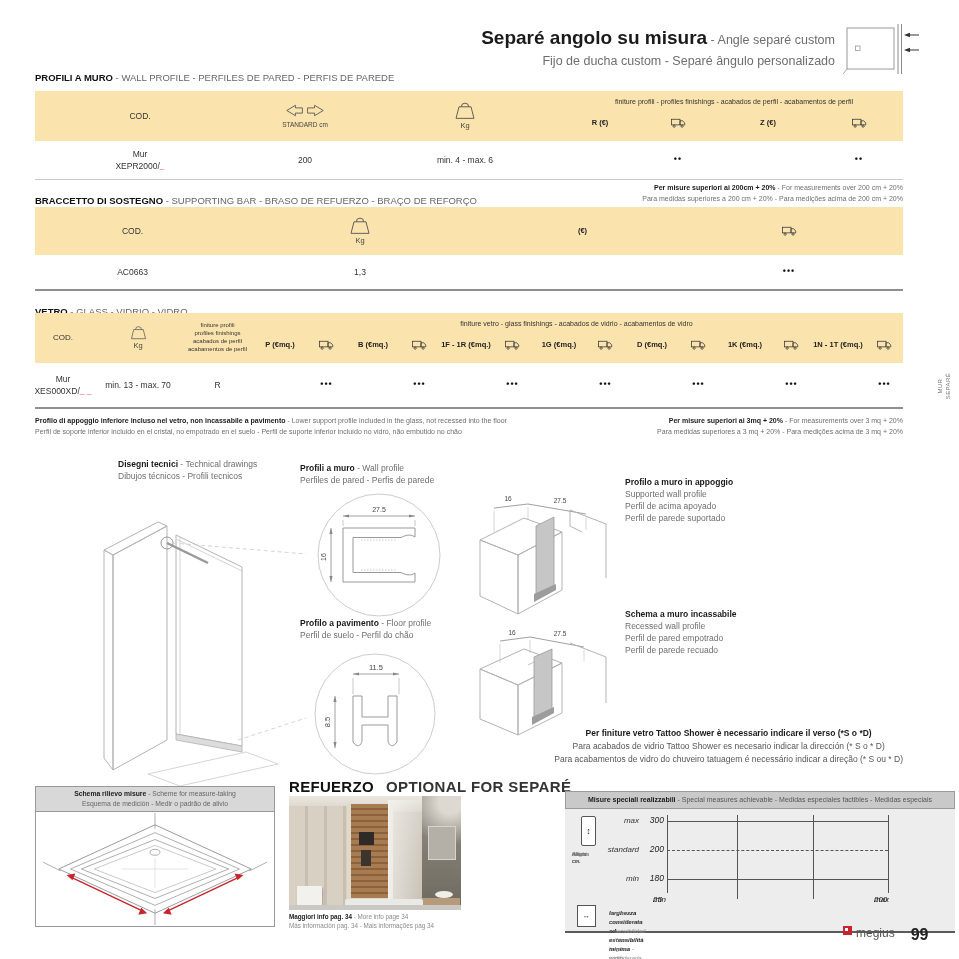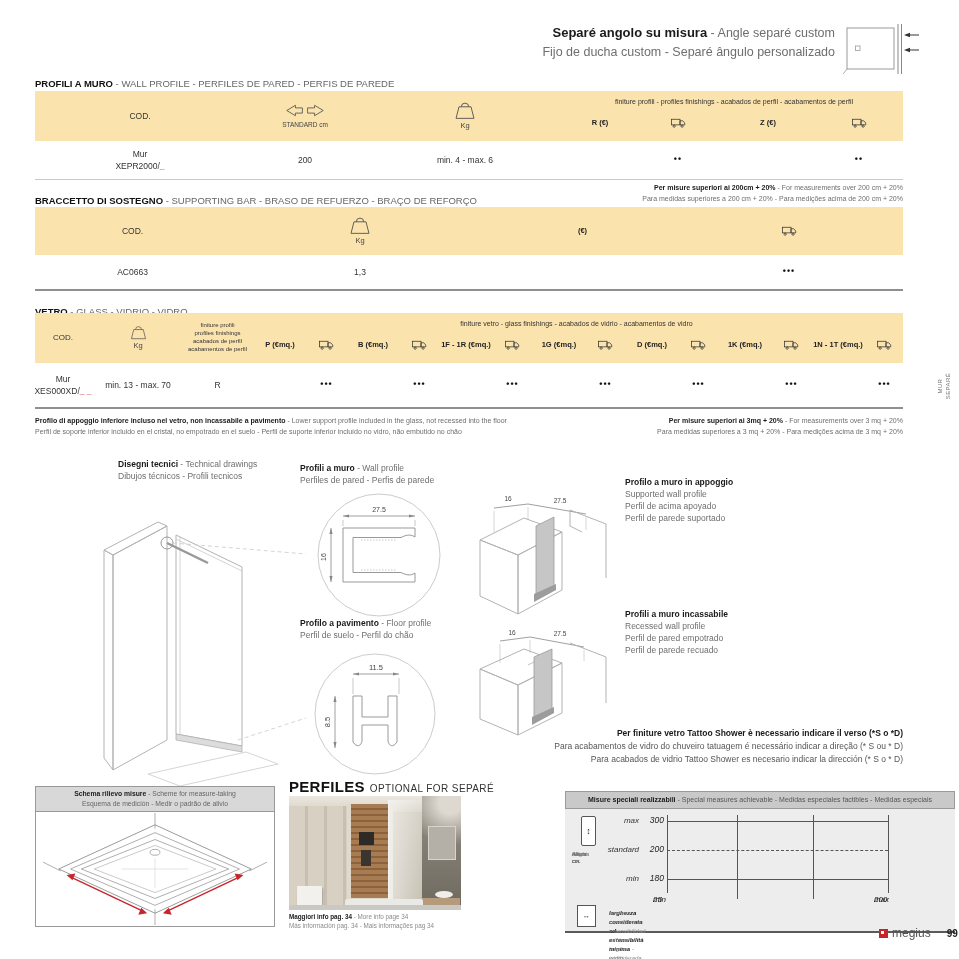--- a/index.html
+++ b/index.html
@@ -37,31 +37,31 @@
   .t3right{flex:1;display:flex;flex-direction:column;}
   .fin4{font-size:6px;line-height:1.3;color:#333;}
   .w3-kg svg{width:19px;height:15px;}
   
   .note-r{position:absolute;right:56px;text-align:right;font-size:7px;line-height:1.55;color:#6e6e6e;}
   .note-l{position:absolute;left:35px;font-size:7px;line-height:1.55;color:#6e6e6e;}
   .lbl4{position:absolute;font-size:8.5px;line-height:12px;color:#6e6e6e;}
   .lbl4 .b{font-size:8.5px;}
   .dt-title{position:absolute;font-size:8.5px;line-height:12px;color:#6e6e6e;}
   
-  .tattoo{position:absolute;right:56px;text-align:right;font-size:8.5px;line-height:12.8px;color:#555;}
+  .tattoo{position:absolute;right:56px;text-align:center;font-size:8.5px;line-height:12.8px;color:#555;}
   
   .schema{position:absolute;left:35px;top:786px;width:240px;}
   .schema-h{border:1px solid #999;background:#d8d8d8;text-align:center;
             font-size:6.8px;line-height:1.5;color:#666;padding:2px 0;}
   .schema-b{border:1px solid #999;border-top:none;background:#fff;height:114px;
             display:flex;align-items:center;justify-content:center;}
   
   .ec-title{position:absolute;left:289px;top:778px;font-size:15px;font-weight:bold;
             color:#111;letter-spacing:0.3px;}
-  .ec-sub{font-size:10px;font-weight:normal;color:#333;letter-spacing:0.4px;margin-left:5px;}
+  .ec-sub{font-size:15px;font-weight:bold;color:#333;letter-spacing:0.4px;margin-left:12px;}
   .photo{position:absolute;left:289px;top:796px;width:172px;height:114px;overflow:hidden;
          background:linear-gradient(#d5cec2,#bfb7a8);}
   .photo div{position:absolute;}
   .ph-ceil{top:0;left:0;right:0;height:16px;background:linear-gradient(#ece8e0,#d8d2c6);}
   .ph-lw{top:10px;left:0;width:58px;bottom:0;
          background:repeating-linear-gradient(90deg,#d8d0c2 0 16px,#c8bfb0 16px 19px);}
   .ph-bw{top:8px;left:58px;width:46px;bottom:8px;background:#e0dacd;}
   .ph-wood{top:8px;left:62px;width:37px;height:94px;
            background:repeating-linear-gradient(0deg,#a87c52 0 4px,#8c623c 4px 6px);}
   .ph-fix{top:36px;left:70px;width:15px;height:13px;background:#2e2a25;}
@@ -93,28 +93,28 @@
            background:#fff;font-size:9px;color:#222;text-align:center;line-height:28px;}
   .mx-hlabs{left:7px;top:42px;font-size:5.5px;line-height:1.3;color:#777;}
   .mx-x{width:28px;text-align:center;font-size:8px;color:#222;line-height:1.15;}
   .mx-wicon{left:12px;top:96px;width:17px;height:20px;border:1px solid #555;background:#fff;
             font-size:7px;color:#222;text-align:center;line-height:20px;}
   .mx-note{left:44px;top:100px;font-size:6px;line-height:1.5;color:#8a8a8a;}
   
   .side{position:absolute;left:920px;top:378px;width:48px;transform:rotate(-90deg);
         font-size:6px;color:#777;letter-spacing:0.4px;line-height:1.35;text-align:center;}
   
-  .footer{position:absolute;left:843px;top:926px;display:flex;align-items:center;margin-left:36px;}
+  .footer{position:absolute;left:843px;top:926px;display:flex;}
   .logo{width:9px;height:9px;background:#c8242c;margin-right:4px;position:relative;}
   .logo span{position:absolute;left:2px;top:2px;width:3px;height:3px;background:#fff;}
   .brand{font-size:12px;color:#555;}
-  .pageno{font-size:10px;font-weight:bold;color:#222;margin-left:16px;}
+  .pageno{font-size:16px;font-weight:bold;color:#222;margin-left:16px;}
   
   .hdr{position:absolute;right:124px;top:24px;text-align:right;font-size:12.5px;line-height:1.45;color:#6e6e6e;}
-  .hdr .b{font-size:13px;}
+  .hdr .b{font-size:19px;}
   svg{display:block;}
   .cell svg{display:block;}
 </style>
 </head>
 <body>
 
 <div class="page">
 
   <div class="hdr">
     <div><span class="b">Separé angolo su misura</span><span> - Angle separé custom</span></div>
@@ -125,21 +125,21 @@
     <rect x="12.5" y="24" width="4.5" height="4.5" fill="none" stroke="#9a9a9a" stroke-width="0.8"></rect>
     <line x1="55" y1="2" x2="55" y2="52" stroke="#888" stroke-width="1"></line>
     <line x1="58.5" y1="2" x2="58.5" y2="52" stroke="#888" stroke-width="1"></line>
     <line x1="76" y1="13" x2="63" y2="13" stroke="#333" stroke-width="1"></line>
     <polygon points="61,13 67,10.8 67,15.2" fill="#333"></polygon>
     <line x1="76" y1="28" x2="63" y2="28" stroke="#333" stroke-width="1"></line>
     <polygon points="61,28 67,25.8 67,30.2" fill="#333"></polygon>
     <line x1="4" y1="47" x2="0" y2="52" stroke="#9a9a9a" stroke-width="0.8"></line>
   </svg>
 
-  <div class="sec-title" style="top:78px"><span class="tb">PROFILI A MURO</span><span> - WALL PROFILE - PERFILES DE PARED - PERFIS DE PAREDE</span></div>
+  <div class="sec-title" style="top:72px"><span class="tb">PROFILI A MURO</span><span> - WALL PROFILE - PERFILES DE PARED - PERFIS DE PAREDE</span></div>
 
   <div class="tbl" style="top:91px">
     <div class="thead">
       <div class="cell w-cod">
           <span style="font-size:8.5px">COD.</span>
         </div>
       <div class="cell w-std">
         <svg width="40" height="15" viewBox="0 0 46 16">
           <path d="M12,5 V2 L2,8 L12,14 V11 H20 V5 Z" fill="none" stroke="#555" stroke-width="1"></path>
           <path d="M34,5 V2 L44,8 L34,14 V11 H26 V5 Z" fill="none" stroke="#555" stroke-width="1"></path>
@@ -472,30 +472,30 @@
     <path d="M60,90 L82,80 L82,86 L60,98 Z" fill="#9c9c9c"></path>
   </svg>
 
   <div class="lbl4" style="left:625px;top:476px">
     <div class="b">Profilo a muro in appoggio</div>
     <div>Supported wall profile</div>
     <div>Perfil de acima apoyado</div>
     <div>Perfil de parede suportado</div>
   </div>
   <div class="lbl4" style="left:625px;top:608px">
-    <div class="b">Profili a muro incassabile</div>
+    <div class="b">Schema a muro incassabile</div>
     <div>Recessed wall profile</div>
     <div>Perfil de pared empotrado</div>
     <div>Perfil de parede recuado</div>
   </div>
 
   <div class="tattoo" style="top:727px">
     <div class="b" style="font-size:8.5px">Per finiture vetro Tattoo Shower è necessario indicare il verso (*S o *D)</div>
+    <div>Para acabados de vidrio Tattoo Shower es necesario indicar la dirección (* S o * D)</div>
     <div>Para acabamentos de vidro do chuveiro tatuagem é necessário indicar a direção (* S ou * D)</div>
-    <div>Para acabados de vidrio Tattoo Shower es necesario indicar la dirección (* S o * D)</div>
   </div>
 
   <div class="schema">
     <div class="schema-h">
       <div><span class="b" style="font-size:6.8px">Schema rilievo misure</span><span> - Scheme for measure-taking</span></div>
       <div>Esquema de medición - Medir o padrão de alivio</div>
     </div>
     <div class="schema-b">
       <svg width="236" height="112" viewBox="0 0 236 114">
         <line x1="118" y1="0" x2="118" y2="16" stroke="#999" stroke-width="0.8"></line>
@@ -512,21 +512,21 @@
         <line x1="34" y1="66" x2="104" y2="99" stroke="#c8242c" stroke-width="1.4"></line>
         <polygon points="28,63 37,61.5 34,68.5" fill="#c8242c"></polygon>
         <polygon points="110,102 101,103.5 104,96.5" fill="#c8242c"></polygon>
         <line x1="202" y1="66" x2="132" y2="99" stroke="#c8242c" stroke-width="1.4"></line>
         <polygon points="208,63 199,61.5 202,68.5" fill="#c8242c"></polygon>
         <polygon points="126,102 135,103.5 132,96.5" fill="#c8242c"></polygon>
       </svg>
     </div>
   </div>
 
-  <div class="ec-title"><span>PERFILES</span><span class="ec-sub">OPTIONAL FOR SEPARÉ</span></div>
+  <div class="ec-title"><span>REFUERZO</span><span class="ec-sub">OPTIONAL FOR SEPARÉ</span></div>
   <div class="photo">
     <div class="ph-ceil"></div>
       <div class="ph-lw"></div>
       <div class="ph-bw"></div>
     <div class="ph-wood"></div>
       <div class="ph-fix"></div>
       <div class="ph-fix2"></div>
     <div class="ph-glass"></div>
       <div class="ph-rw"></div>
     <div class="ph-mirror"></div>

